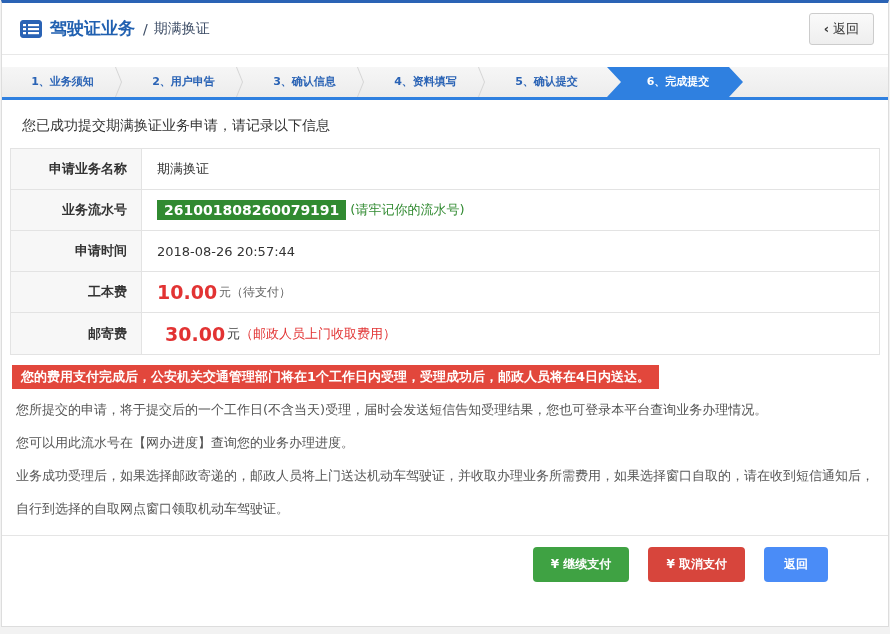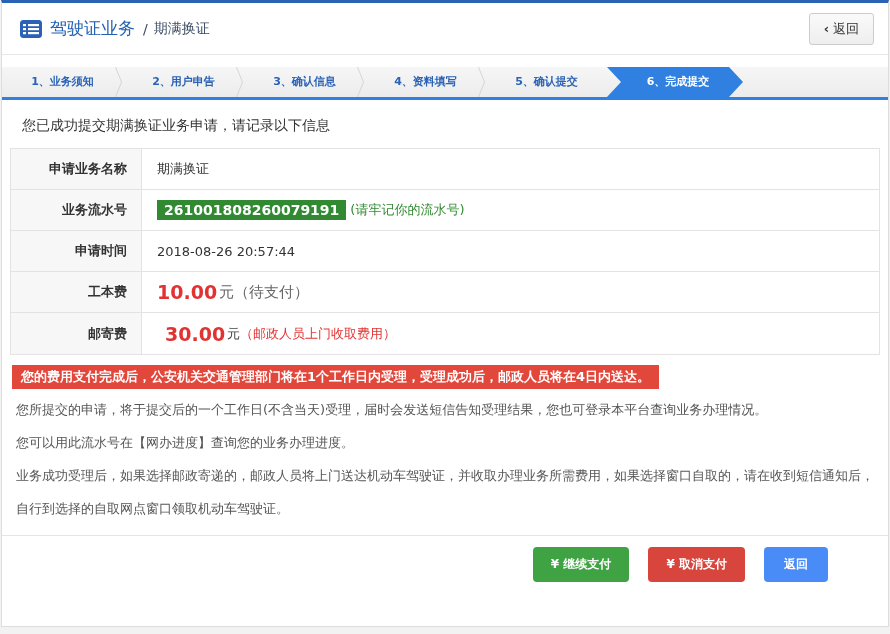--- a/index.html
+++ b/index.html
@@ -20,21 +20,21 @@
   }
   
   .header {
     height: 52px;
     display: flex;
     align-items: center;
     padding: 0 14px 0 18px;
     border-bottom: 1px solid #e8e8e8;
   }
   .header .hicon { display: inline-flex; margin-right: 8px; }
-  .header .title { font-size: 17px; font-weight: normal; color: #2060b0; }
+  .header .title { font-size: 17px; font-weight: bold; color: #2060b0; }
   .header .slash { font-size: 14px; color: #3d4d66; margin: 0 6px 0 8px; }
   .header .subtitle { font-size: 14px; color: #3d4d66; }
   .header .spacer { flex: 1; }
   .btn-back-top {
     background: linear-gradient(#fafafa,#eee);
     border: 1px solid #ccc;
     border-radius: 3px;
     padding: 6px 14px;
     font-size: 13px;
     color: #333;
@@ -136,21 +136,21 @@
     display: inline-block;
     background: #318a31;
     color: #fff;
     font-weight: bold;
     font-size: 14px;
     padding: 2px 7px;
     margin-right: 4px;
   }
   .serial-note { color: #318a31; font-size: 13px; }
   .amount { color: #e23333; font-weight: bold; font-size: 19px; margin-right: 2px; }
-  .amount-suffix { color: #666; font-size: 15px; }
+  .amount-suffix { color: #666; font-size: 12px; }
   .amount-unit { color: #444; font-size: 13px; }
   .amount-note-red { color: #e23333; font-size: 13px; }
   
   .alert-banner {
     display: inline-block;
     margin: 10px 0 0 10px;
     background: #e2473c;
     color: #fff;
     font-size: 13px;
     font-weight: bold;

